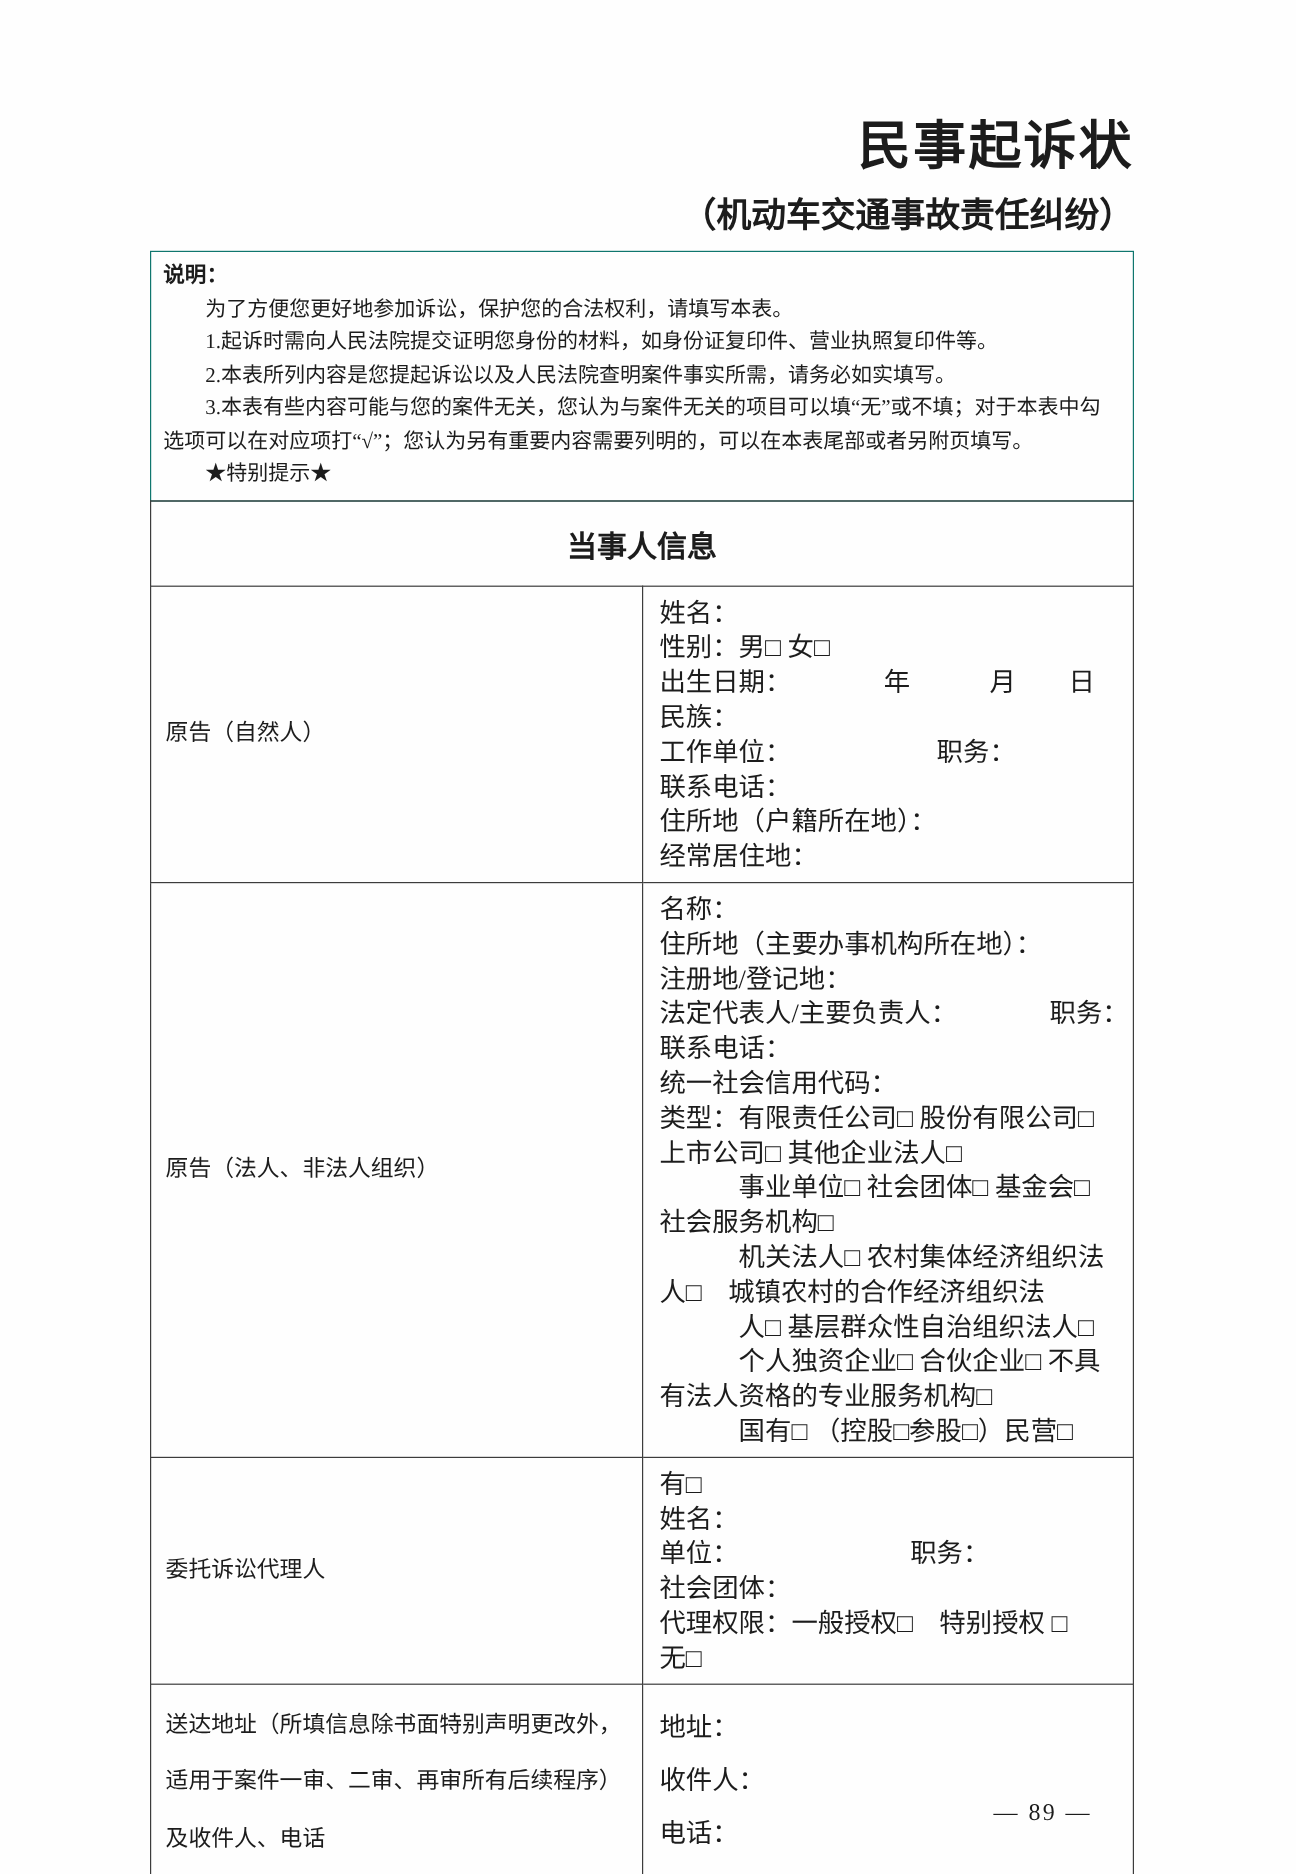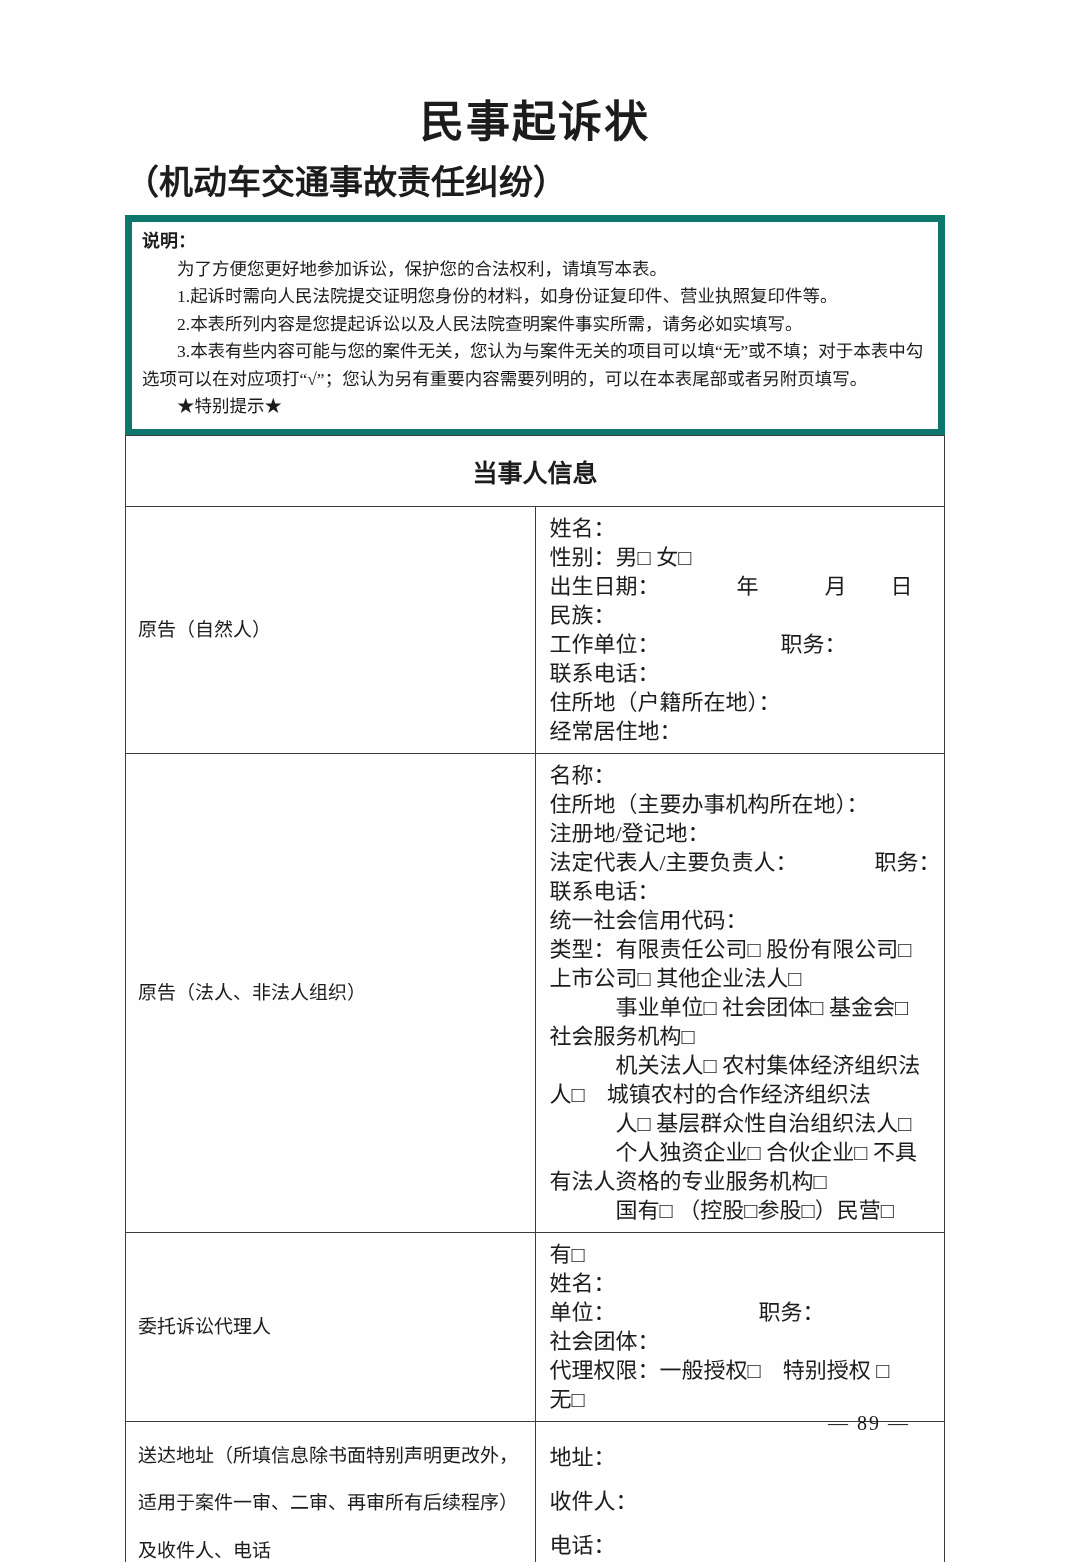--- a/index.html
+++ b/index.html
@@ -13,35 +13,35 @@
     position: relative;
     width: 1080px;
     height: 1562px;
     background: #fefefe;
     box-sizing: border-box;
     padding: 98px 135px 0 125px;
     overflow: hidden;
   }
   .doc-title {
     margin: 0;
-    text-align: center;
+    text-align: right;
     font-size: 44px;
     font-weight: 700;
     letter-spacing: 2px;
     line-height: 1.15;
   }
   .doc-subtitle {
     margin: 14px 0 12px 0;
-    text-align: left;
-    font-size: 34px;
+    text-align: right;
+    font-size: 29px;
     font-weight: 700;
     line-height: 1.2;
   }
   .notice-box {
-    border: 7px solid #0f766e;
+    border: 1px solid #0f766e;
     box-sizing: border-box;
     padding: 6px 10px 8px 10px;
     font-size: 17.5px;
     line-height: 27.5px;
   }
   .notice-heading {
     font-weight: 700;
     font-size: 18px;
   }
   .notice-p {
@@ -80,21 +80,21 @@
   }
   .field-line {
     white-space: pre-wrap;
     line-height: 29px;
   }
   .party-table tr.wide-row .field-line { line-height: 44px; }
   .party-table tr.wide-row .label-cell { line-height: 2.5; vertical-align: top; padding-top: 10px; }
   .page-number {
     position: absolute;
     right: 170px;
-    top: 1412px;
+    top: 1500px;
     font-size: 20px;
     letter-spacing: 2px;
   }
 </style>
 </head>
 <body>
 
 <div class="page">
 
   <h1 class="doc-title">民事起诉状</h1>

